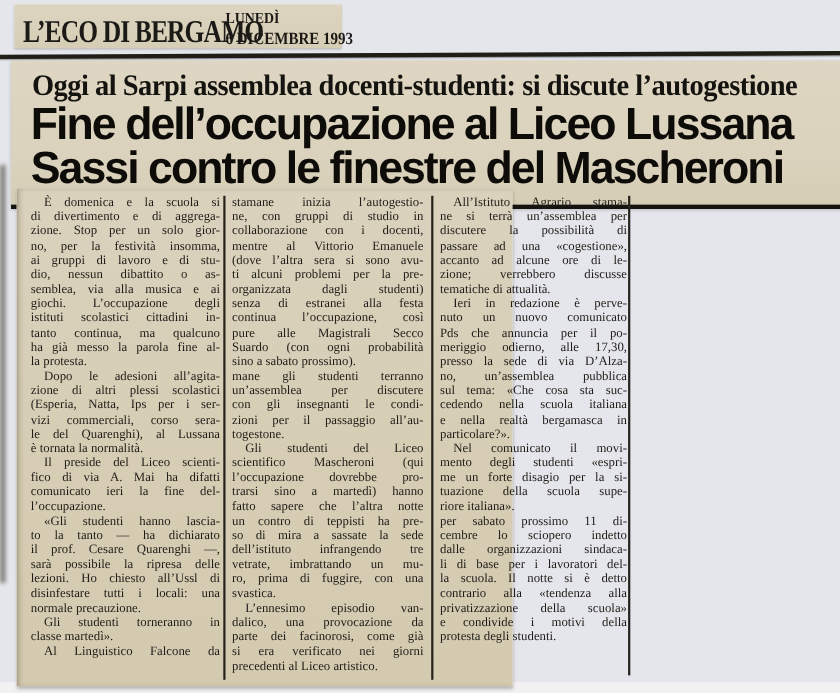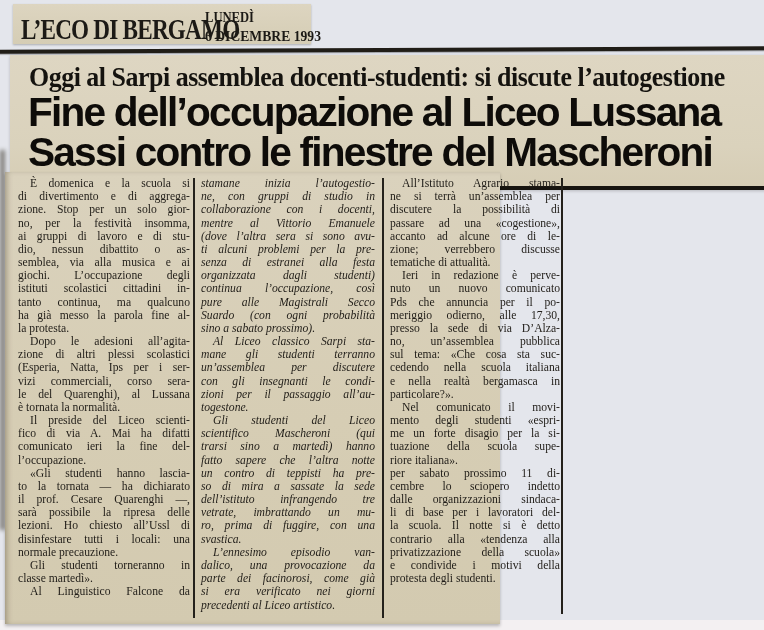--- a/index.html
+++ b/index.html
@@ -73,28 +73,27 @@
     font-family:"Liberation Sans", sans-serif;
     font-weight:700;font-size:41px;line-height:40px;
     letter-spacing:-1.8px;white-space:nowrap;
     transform:scaleX(.99);transform-origin:left center;
     color:#0e0c09;
   }
   .headline-line.l1{top:37px;}
   .headline-line.l2{top:77px;}
   
   .body-block{
-    position:absolute;left:5px;top:172px;width:451px;height:452px;
+    position:absolute;left:15px;top:172px;width:451px;height:452px;
     background:linear-gradient(180deg,#dad2bd 0%,#d6cdb4 55%,#d3cab0 100%);
     box-shadow:0 2px 3px rgba(0,0,0,.25), inset 4px 0 6px -3px rgba(60,50,30,.45);
-    padding-left:44px;
   }
   .col{position:absolute;top:5px;}
   .col-1{left:13px;width:172px;}
-  .col-2{left:196px;width:174px;font-style:italic;}
+  .col-2{left:196px;width:174px;}
   .col-3{left:385px;width:170px;}
   .vrule{position:absolute;top:6px;width:1.6px;height:440px;background:var(--rule);}
   .vrule-1{left:188px;}
   .vrule-2{left:377px;}
   .vrule-3{left:556px;height:436px;}
   .bline{
     height:13.18px;
     font-size:11.65px;line-height:13.18px;
     text-align:justify;text-align-last:justify;
     white-space:nowrap;overflow:visible;
@@ -141,52 +140,52 @@
       <div class="bline">zione di altri plessi scolastici</div>
       <div class="bline">(Esperia, Natta, Ips per i ser-</div>
       <div class="bline">vizi commerciali, corso sera-</div>
       <div class="bline">le del Quarenghi), al Lussana</div>
       <div class="bline pend">è tornata la normalità.</div>
       <div class="bline pstart">Il preside del Liceo scienti-</div>
       <div class="bline">fico di via A. Mai ha difatti</div>
       <div class="bline">comunicato ieri la fine del-</div>
       <div class="bline pend">l’occupazione.</div>
       <div class="bline pstart">«Gli studenti hanno lascia-</div>
-      <div class="bline">to la tornata — ha dichiarato</div>
+      <div class="bline">to la tanto — ha dichiarato</div>
       <div class="bline">il prof. Cesare Quarenghi —,</div>
       <div class="bline">sarà possibile la ripresa delle</div>
       <div class="bline">lezioni. Ho chiesto all’Ussl di</div>
       <div class="bline">disinfestare tutti i locali: una</div>
       <div class="bline pend">normale precauzione.</div>
       <div class="bline pstart">Gli studenti torneranno in</div>
       <div class="bline pend">classe martedì».</div>
       <div class="bline pstart">Al Linguistico Falcone da</div>
     </div>
   <div class="vrule vrule-1"></div>
   <div class="col col-2">
       <div class="bline">stamane inizia l’autogestio-</div>
       <div class="bline">ne, con gruppi di studio in</div>
       <div class="bline">collaborazione con i docenti,</div>
       <div class="bline">mentre al Vittorio Emanuele</div>
       <div class="bline">(dove l’altra sera si sono avu-</div>
       <div class="bline">ti alcuni problemi per la pre-</div>
+      <div class="bline">organizzata dagli studenti)</div>
       <div class="bline">senza di estranei alla festa</div>
-      <div class="bline">organizzata dagli studenti)</div>
       <div class="bline">continua l’occupazione, così</div>
       <div class="bline">pure alle Magistrali Secco</div>
       <div class="bline">Suardo (con ogni probabilità</div>
       <div class="bline pend">sino a sabato prossimo).</div>
-      <div class="bline pstart">Al Liceo classico Sarpi sta-</div>
       <div class="bline">mane gli studenti terranno</div>
       <div class="bline">un’assemblea per discutere</div>
       <div class="bline">con gli insegnanti le condi-</div>
       <div class="bline">zioni per il passaggio all’au-</div>
       <div class="bline pend">togestone.</div>
       <div class="bline pstart">Gli studenti del Liceo</div>
       <div class="bline">scientifico Mascheroni (qui</div>
+      <div class="bline">l’occupazione dovrebbe pro-</div>
       <div class="bline">trarsi sino a martedì) hanno</div>
       <div class="bline">fatto sapere che l’altra notte</div>
       <div class="bline">un contro di teppisti ha pre-</div>
       <div class="bline">so di mira a sassate la sede</div>
       <div class="bline">dell’istituto infrangendo tre</div>
       <div class="bline">vetrate, imbrattando un mu-</div>
       <div class="bline">ro, prima di fuggire, con una</div>
       <div class="bline pend">svastica.</div>
       <div class="bline pstart">L’ennesimo episodio van-</div>
       <div class="bline">dalico, una provocazione da</div>

